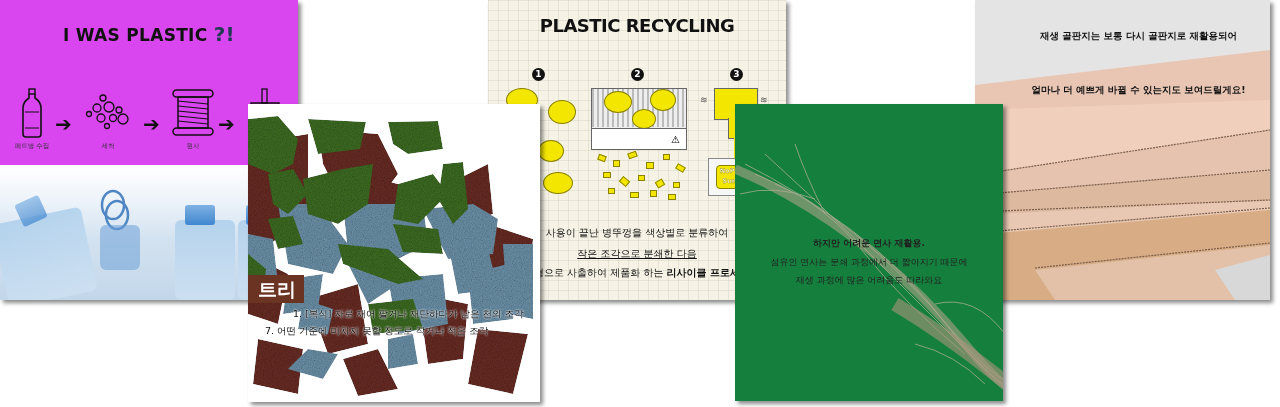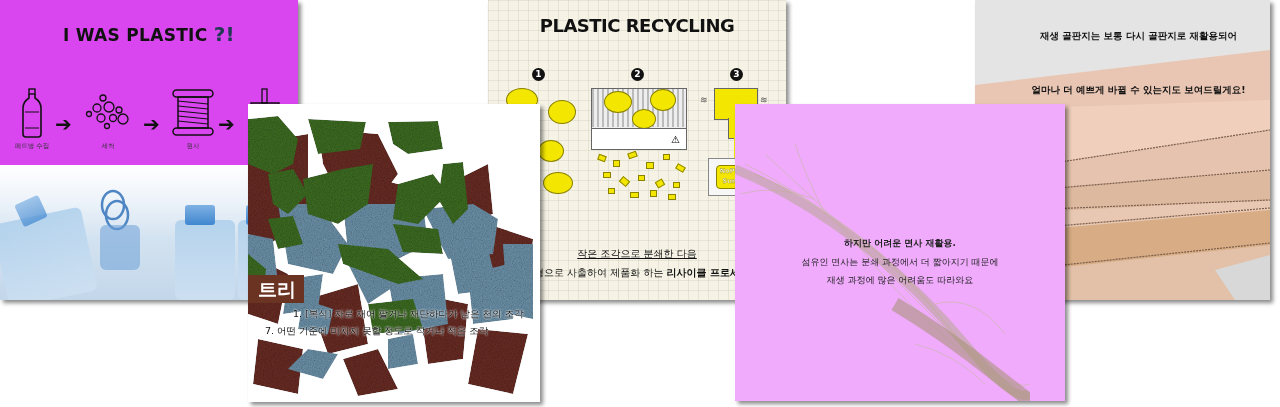--- a/index.html
+++ b/index.html
@@ -32,21 +32,21 @@
      background-image: linear-gradient(rgba(200,200,180,0.35) 1px, transparent 1px), linear-gradient(90deg, rgba(200,200,180,0.35) 1px, transparent 1px);
      background-size:10px 10px; }
   #p3 .title { position:absolute; top:14px; left:0; width:100%; text-align:center; font-weight:800; font-size:18px; line-height:24px; color:#111; letter-spacing:-0.5px; }
   #p3 .num { position:absolute; top:68px; width:13px; height:13px; border-radius:50%; background:#111; color:#fff; font-size:9px; font-weight:700; text-align:center; line-height:13px; }
   .cap { position:absolute; border-radius:50%; background:#f3e600; border:1px solid #8a8200; }
   .chip { position:absolute; background:#f3e600; border:1px solid #8a8200; }
   #p3 .desc { position:absolute; left:0; width:100%; text-align:center; font-size:10px; color:#111; white-space:nowrap; }
   #p3 .desc b { font-weight:700; }
 
   
-  #p4 { left:735px; top:104px; width:330px; height:297px; z-index:2; background:#f0abfc; }
+  #p4 { left:735px; top:104px; width:268px; height:297px; z-index:2; background:#15803d; }
   #p4 .fiber { position:absolute; }
   #p4 .txt { position:absolute; left:0; width:100%; text-align:center; font-size:9px; color:#222; white-space:nowrap; }
 
   
   #p5 { left:975px; top:0; width:295px; height:300px; z-index:1; background:#e4e4e4; }
   #p5 .txt { position:absolute; left:0; width:100%; text-align:center; font-size:9.5px; color:#111; font-weight:600; white-space:nowrap;padding-left:16px; }
 </style>
 </head>
 <body>
 
@@ -230,20 +230,21 @@
     <div style="position:absolute;left:246px;top:138px;width:2px;height:20px;background:#f3e600;"></div>
     <div style="position:absolute;left:220px;top:158px;width:56px;height:36px;border:1px solid #888;background:#f7f7f7;"></div>
     <div style="position:absolute;left:228px;top:165px;width:40px;height:22px;background:#f3e600;border:1px solid #8a8200;border-radius:4px;text-align:center;font-size:6.5px;font-weight:700;line-height:10px;color:#fff;-webkit-text-stroke:0.3px #8a8200;">
       <div>NoPlastic</div>
       <div>Sunday.</div>
     </div>
     <div style="position:absolute;left:212px;top:95px;font-size:9px;color:#555;">≋</div>
     <div style="position:absolute;left:272px;top:95px;font-size:9px;color:#555;">≋</div>
   </div>
 
+  <div class="desc ko" style="top:226px;">사용이 끝난 병뚜껑을 색상별로 분류하여</div>
   <div class="desc ko" style="top:247px;text-decoration:underline;">작은 조각으로 분쇄한 다음</div>
   <div class="desc ko" style="top:266px;"><span>금형으로 사출하여 제품화 하는 </span><b>리사이클 프로세스</b></div>
 </div>
 
 <div class="panel" id="p4">
   <svg class="fiber" style="left:0;top:0;" width="295" height="297" viewBox="0 0 295 297">
     <g stroke="#c8b8a4" fill="none" stroke-width="0.8" opacity="0.8">
       <path d="M20 70 Q70 90 120 130 T220 230 T295 280"></path>
       <path d="M10 60 Q60 85 115 125 T215 225 T290 290"></path>
       <path d="M30 50 Q80 95 125 140 T225 240 T285 297"></path>

